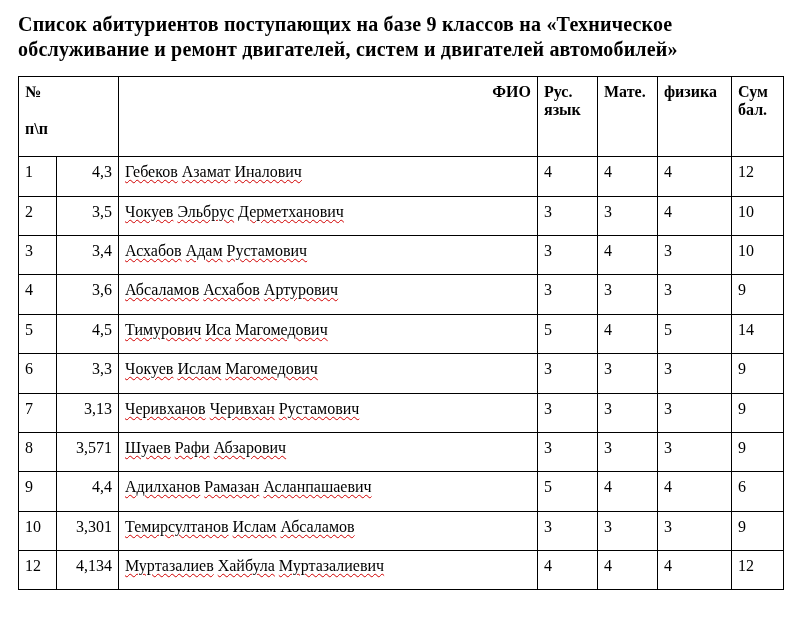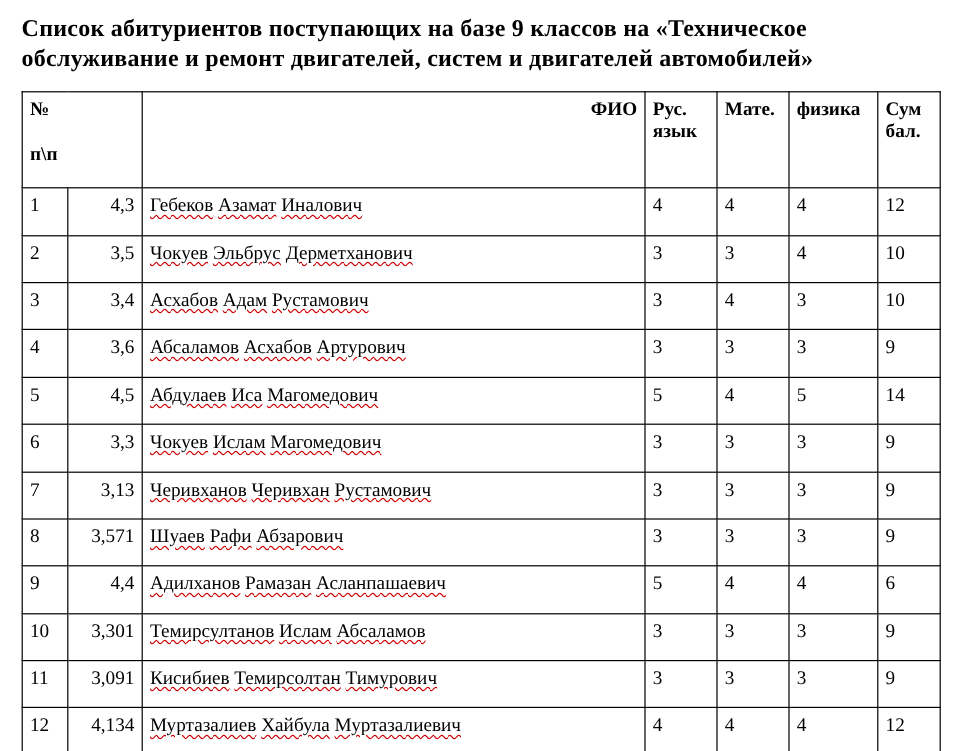--- a/index.html
+++ b/index.html
@@ -165,21 +165,21 @@
           <td class="c-rank">3,6</td>
           <td class="c-fio"><span class="spell">Абсаламов</span> <span class="spell">Асхабов</span> <span class="spell">Артурович</span></td>
           <td class="c-score">3</td>
           <td class="c-score">3</td>
           <td class="c-score">3</td>
           <td class="c-score">9</td>
         </tr>
         <tr>
           <td class="c-num">5</td>
           <td class="c-rank">4,5</td>
-          <td class="c-fio"><span class="spell">Абдулаев</span> <span class="spell">Иса</span> <span class="spell">Магомедович</span></td>
+          <td class="c-fio"><span class="spell">Тимурович</span> <span class="spell">Иса</span> <span class="spell">Магомедович</span></td>
           <td class="c-score">5</td>
           <td class="c-score">4</td>
           <td class="c-score">5</td>
           <td class="c-score">14</td>
         </tr>
         <tr>
           <td class="c-num">6</td>
           <td class="c-rank">3,3</td>
           <td class="c-fio"><span class="spell">Чокуев</span> <span class="spell">Ислам</span> <span class="spell">Магомедович</span></td>
           <td class="c-score">3</td>
@@ -217,29 +217,20 @@
         <tr>
           <td class="c-num">10</td>
           <td class="c-rank">3,301</td>
           <td class="c-fio"><span class="spell">Темирсултанов</span> <span class="spell">Ислам</span> <span class="spell">Абсаламов</span></td>
           <td class="c-score">3</td>
           <td class="c-score">3</td>
           <td class="c-score">3</td>
           <td class="c-score">9</td>
         </tr>
         <tr>
-          <td class="c-num">11</td>
-          <td class="c-rank">3,091</td>
-          <td class="c-fio"><span class="spell">Кисибиев</span> <span class="spell">Темирсолтан</span> <span class="spell">Тимурович</span></td>
-          <td class="c-score">3</td>
-          <td class="c-score">3</td>
-          <td class="c-score">3</td>
-          <td class="c-score">9</td>
-        </tr>
-        <tr>
           <td class="c-num">12</td>
           <td class="c-rank">4,134</td>
           <td class="c-fio"><span class="spell">Муртазалиев</span> <span class="spell">Хайбула</span> <span class="spell">Муртазалиевич</span></td>
           <td class="c-score">4</td>
           <td class="c-score">4</td>
           <td class="c-score">4</td>
           <td class="c-score">12</td>
         </tr>
       </tbody>
   </table>

